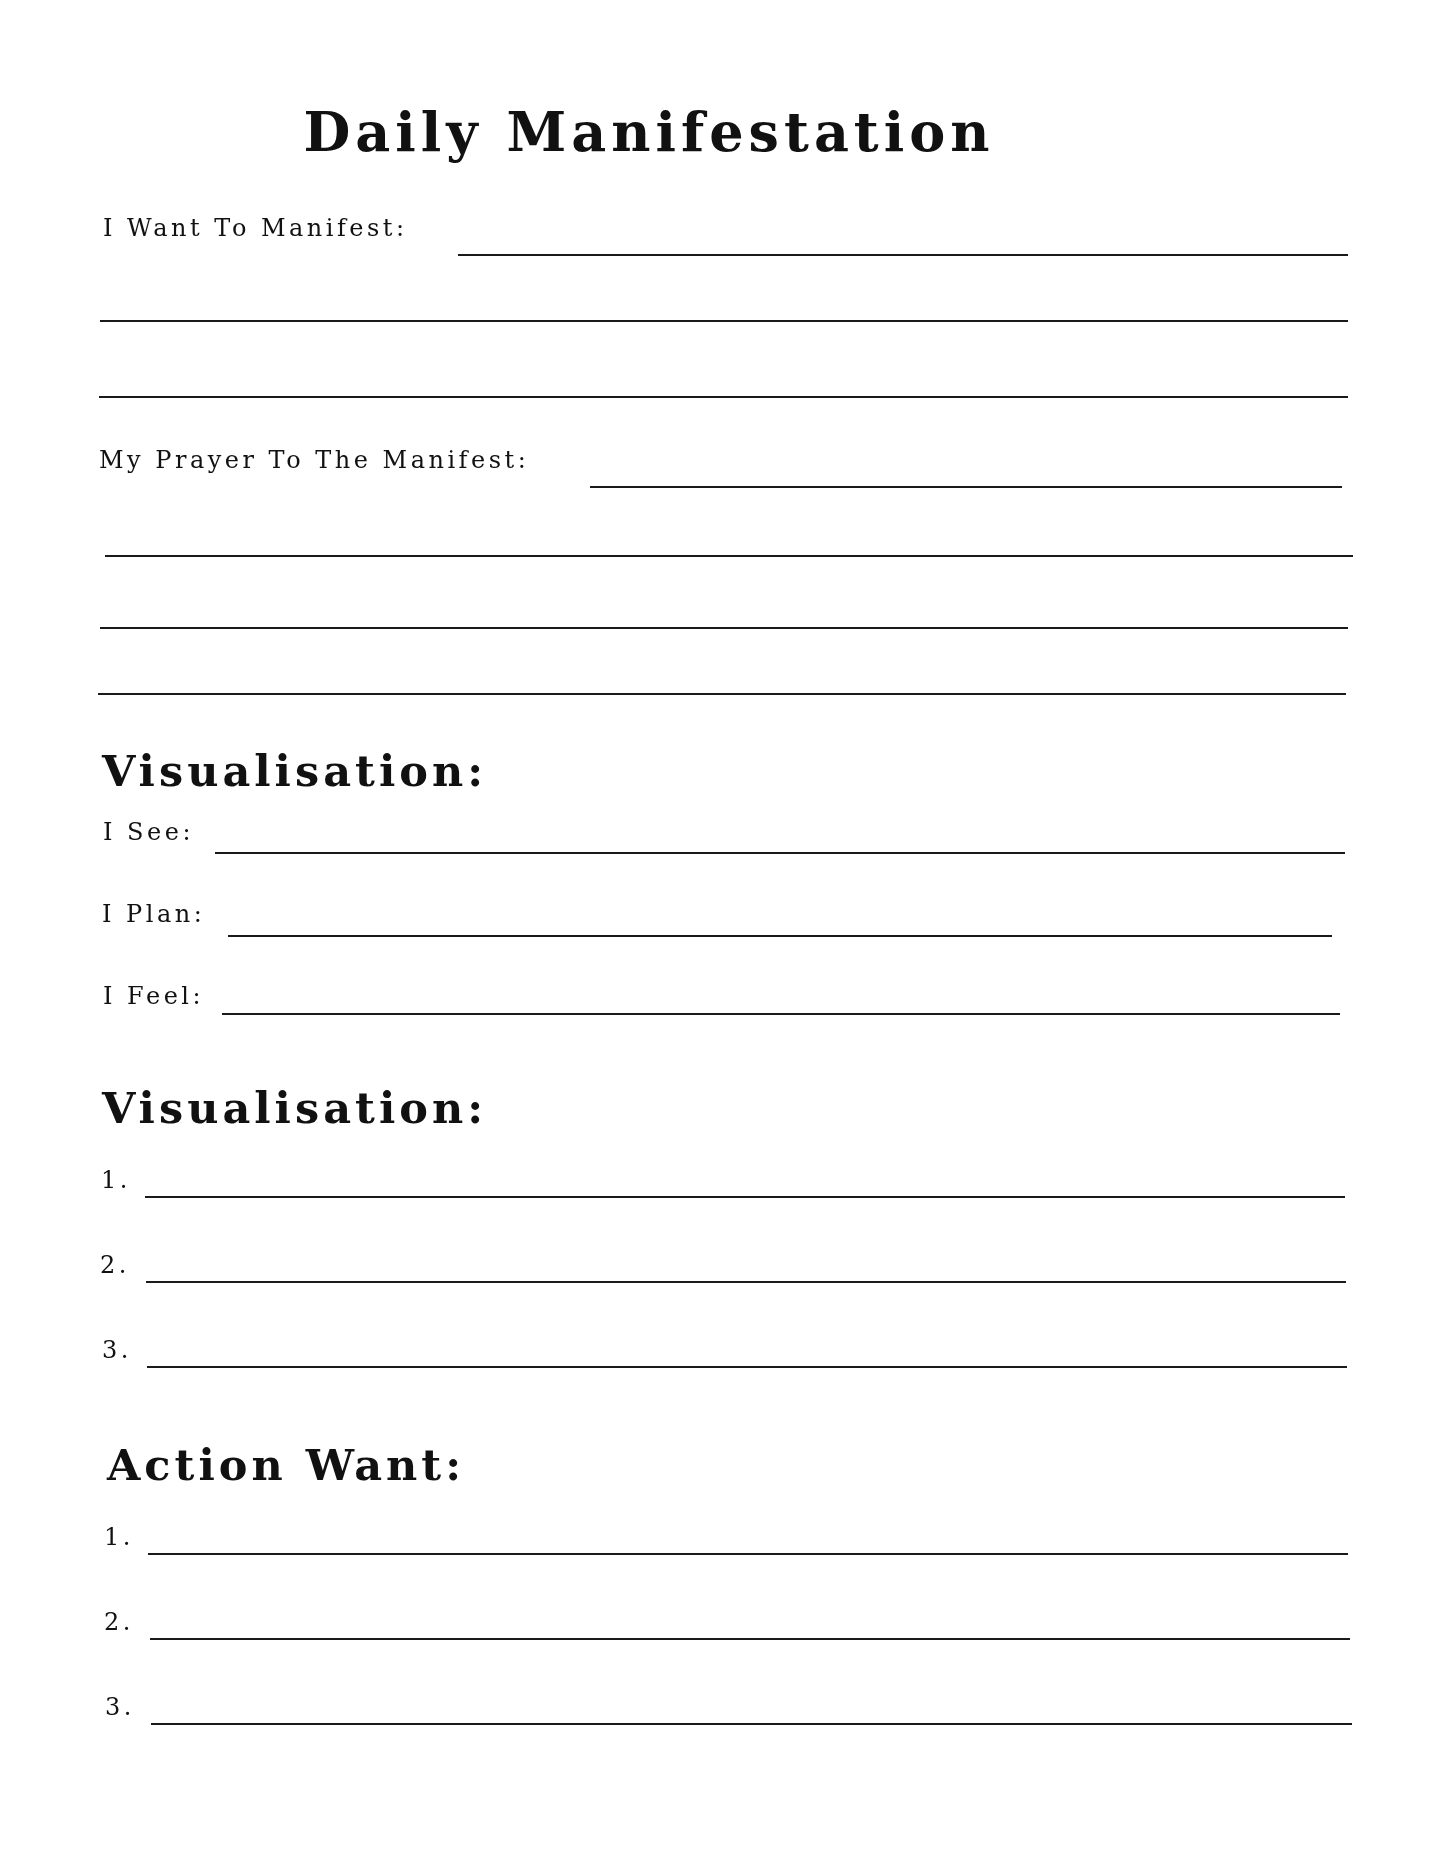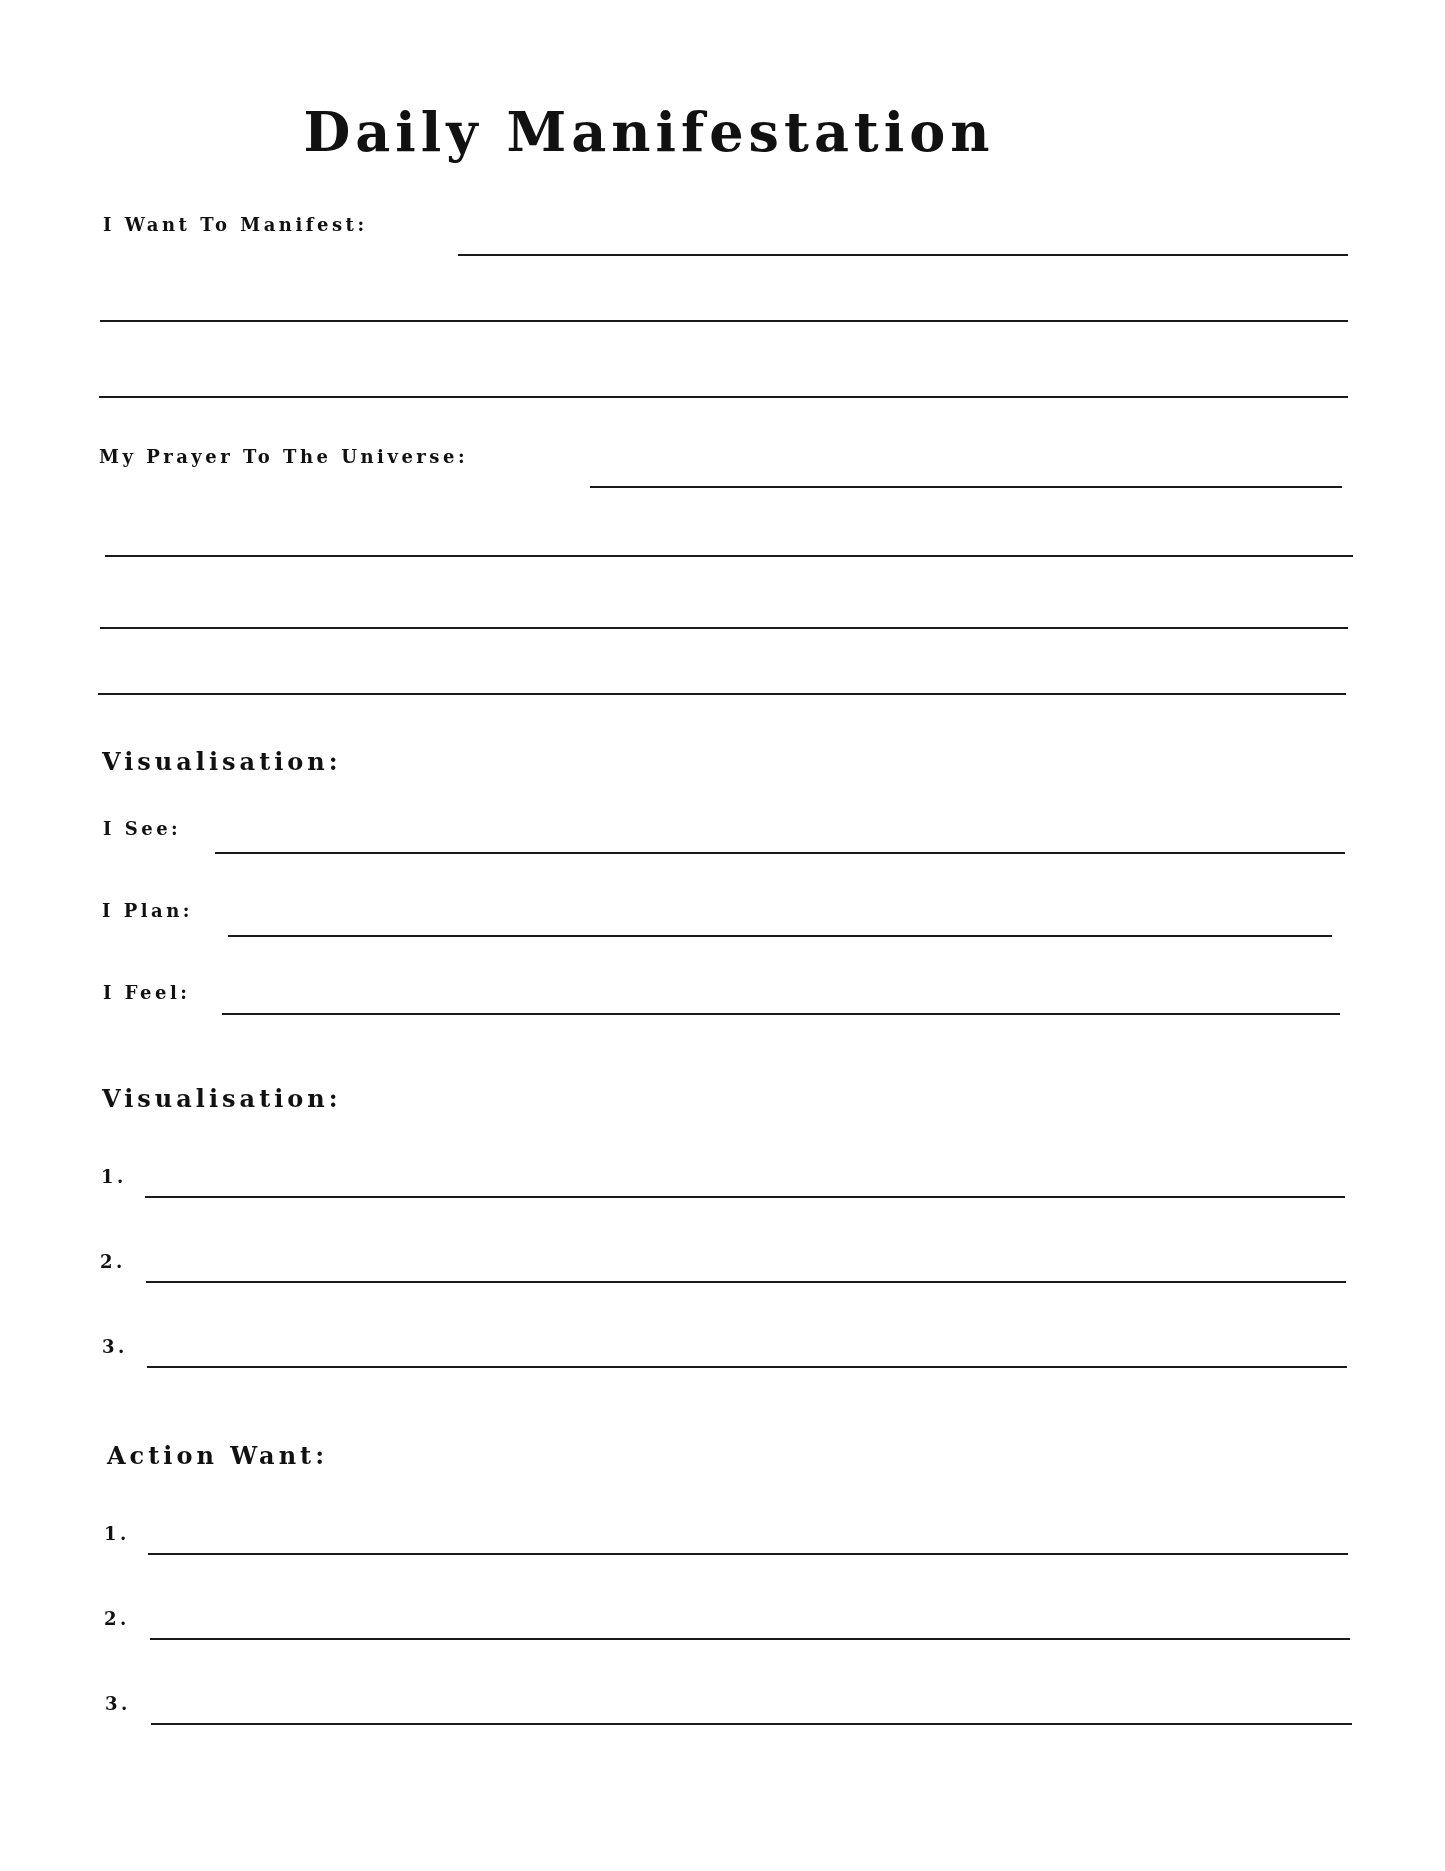--- a/index.html
+++ b/index.html
@@ -1,38 +1,38 @@
 <!DOCTYPE html>
 <html><head>
 <meta charset="utf-8">
 <style>
   html, body { margin: 0; padding: 0; background: #ffffff; }
   body { width: 1445px; height: 1871px; position: relative; overflow: hidden;
          font-family: "DejaVu Serif", "Liberation Serif", serif; color: #111111; }
   .title { position: absolute; top: 100px; left: 0; width: 1298px; text-align: center;
            font-size: 54px; font-weight: bold; letter-spacing: 5px; margin: 0; }
-  .label { position: absolute; font-size: 18px; font-weight: bold; letter-spacing: 3.5px;
+  .label { position: absolute; font-size: 24px; font-weight: normal; letter-spacing: 3.5px;
            white-space: nowrap; line-height: 1; }
-  .heading { position: absolute; font-size: 24px; font-weight: bold; letter-spacing: 4px;
+  .heading { position: absolute; font-size: 43px; font-weight: bold; letter-spacing: 4px;
              white-space: nowrap; line-height: 1; margin: 0; }
   .line-input { position: absolute; height: 34px; border: none; background: transparent;
                 border-bottom: 2px solid #1a1a1a; outline: none; padding: 0;
                 font-family: "DejaVu Serif", serif; font-size: 24px; }
 </style>
 </head>
 <body>
 
 <h1 class="title">Daily Manifestation</h1>
 
 <div class="label" style="left:103px; top:216px;">I Want To Manifest:</div>
 <input class="line-input" style="left: 458px; top: 220px; width: 890px;" value="">
 <input class="line-input" style="left: 100px; top: 286px; width: 1248px;" value="">
 <input class="line-input" style="left: 99px; top: 362px; width: 1249px;" value="">
 
-<div class="label" style="left:99px; top:448px;">My Prayer To The Universe:</div>
+<div class="label" style="left:99px; top:448px;">My Prayer To The Manifest:</div>
 <input class="line-input" style="left: 590px; top: 452px; width: 752px;" value="">
 <input class="line-input" style="left: 105px; top: 521px; width: 1248px;" value="">
 <input class="line-input" style="left: 100px; top: 593px; width: 1248px;" value="">
 <input class="line-input" style="left: 98px; top: 659px; width: 1248px;" value="">
 
 <h2 class="heading" style="left:102px; top:750px;">Visualisation:</h2>
 
 <div class="label" style="left:103px; top:820px;">I See:</div>
 <input class="line-input" style="left: 215px; top: 818px; width: 1130px;" value="">
 

